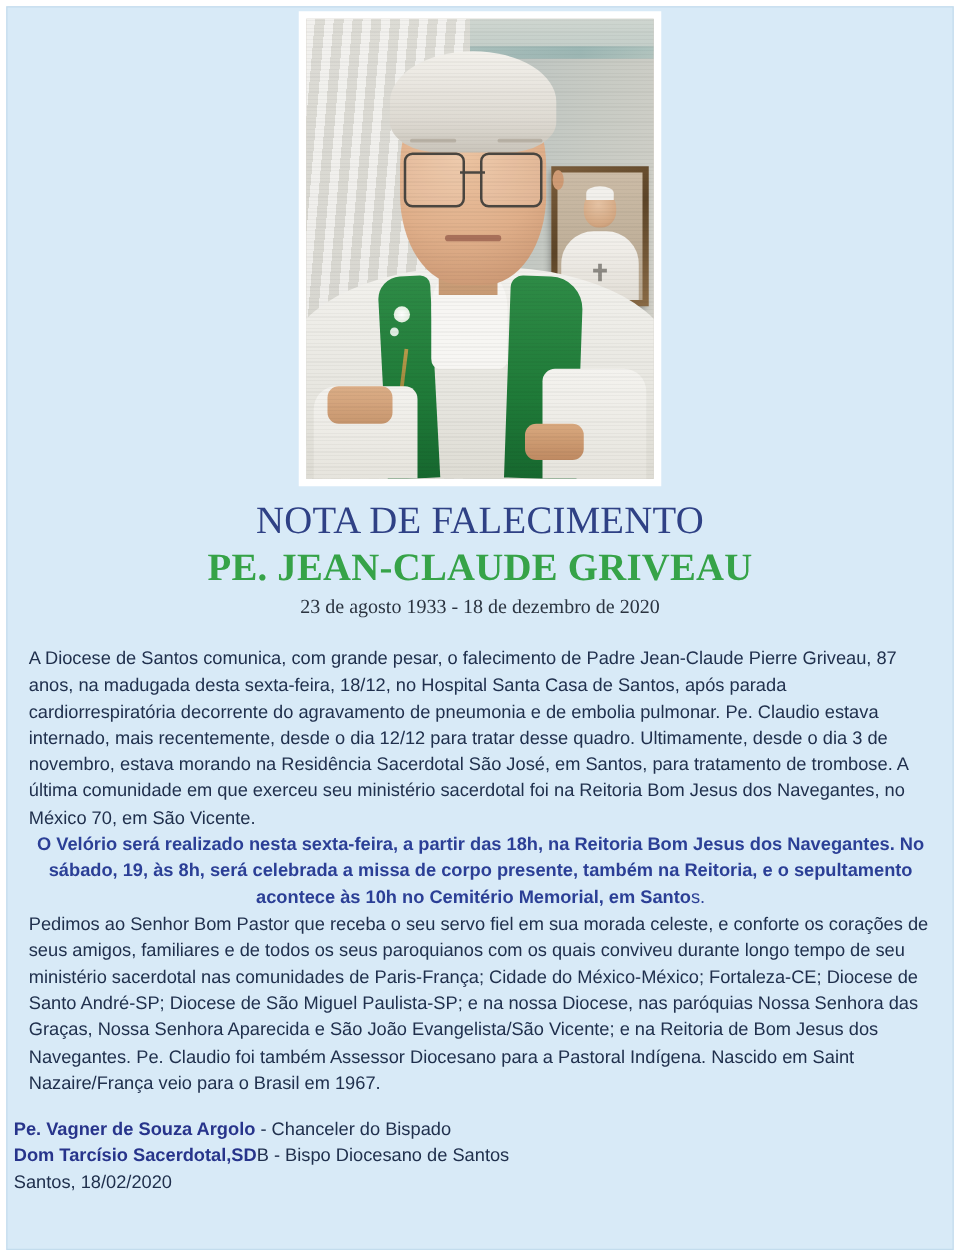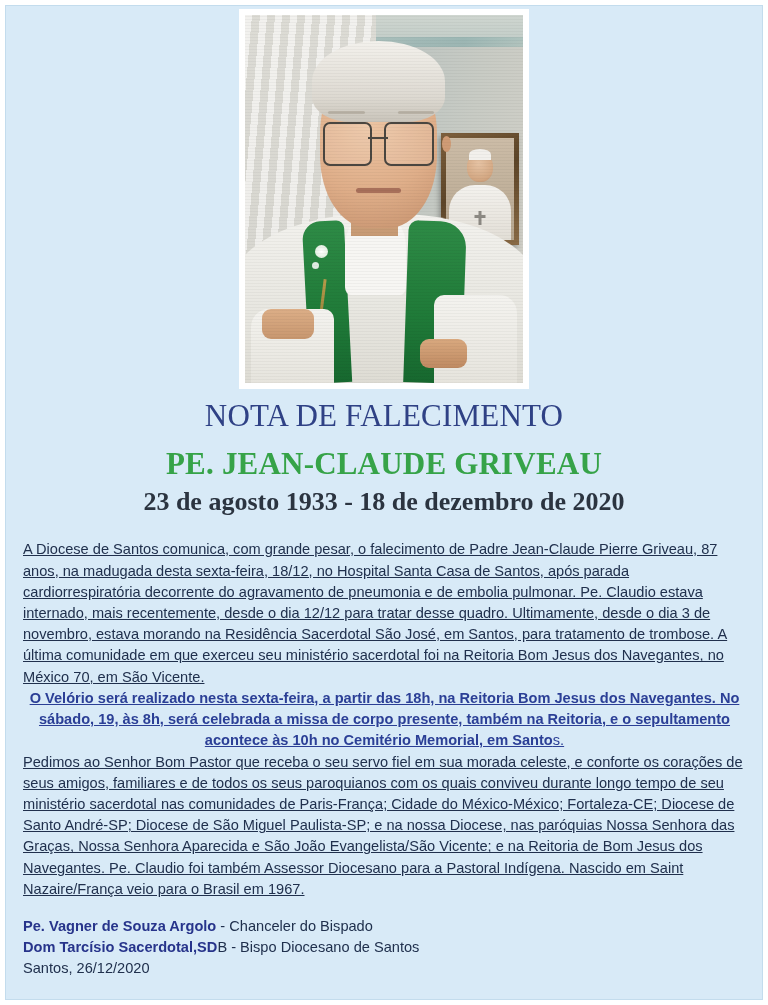--- a/index.html
+++ b/index.html
@@ -222,48 +222,47 @@
     color: #2f4185;
     letter-spacing: .2px;
   }
   .title-name {
     font-family: "Liberation Serif", serif;
     font-size: 31px;
     font-weight: bold;
     line-height: 1.15;
     color: #36a348;
     letter-spacing: .2px;
-    margin-top: 12px;
+    margin-top: 2px;
   }
   .title-dates {
     font-family: "Liberation Serif", serif;
-    font-size: 26px;
+    font-size: 16px;
     color: #2b3440;
     margin-top: 6px;
-    font-weight: bold;
   }
 
   
   .body-text {
     padding: 22px 17px 0 18px;
     font-size: 14.6px;
     line-height: 1.455;
     color: #20304d;
     text-align: left;
   }
-  .body-text p { margin: 0; text-decoration: underline; }
+  .body-text p { margin: 0; }
   .p-highlight {
     color: #2b3f96;
     font-weight: bold;
     text-align: center;
   }
   .p-highlight .unbold { font-weight: normal; }
 
   .sig {
-    padding: 16px 18px 0;
+    padding: 16px 6px 0;
     font-size: 14.6px;
     line-height: 1.44;
     color: #20304d;
   }
   .sig-line { margin: 0; }
   .sig-name { font-weight: bold; color: #27348b; }
   .sig-name .unbold { font-weight: normal; color: #20304d; }
   .sig-role { color: #20304d; }
 </style>
 </head>
@@ -321,16 +320,16 @@
 
   <div class="body-text">
     <p>A Diocese de Santos comunica, com grande pesar, o falecimento de Padre Jean-Claude Pierre Griveau, 87 anos, na madugada desta sexta-feira, 18/12, no Hospital Santa Casa de Santos, após parada cardiorrespiratória decorrente do agravamento de pneumonia e de embolia pulmonar. Pe. Claudio estava internado, mais recentemente, desde o dia 12/12 para tratar desse quadro. Ultimamente, desde o dia 3 de novembro, estava morando na Residência Sacerdotal São José, em Santos, para tratamento de trombose. A última comunidade em que exerceu seu ministério sacerdotal foi na Reitoria Bom Jesus dos Navegantes, no México 70, em São Vicente.</p>
     <p class="p-highlight"><span>O Velório será realizado nesta sexta-feira, a partir das 18h, na Reitoria Bom Jesus dos Navegantes. No sábado, 19, às 8h, será celebrada a missa de corpo presente, também na Reitoria, e o sepultamento acontece às 10h no Cemitério Memorial, em Santo</span><span class="unbold">s.</span></p>
     <p>Pedimos ao Senhor Bom Pastor que receba o seu servo fiel em sua morada celeste, e conforte os corações de seus amigos, familiares e de todos os seus paroquianos com os quais conviveu durante longo tempo de seu ministério sacerdotal nas comunidades de Paris-França; Cidade do México-México; Fortaleza-CE; Diocese de Santo André-SP; Diocese de São Miguel Paulista-SP; e na nossa Diocese, nas paróquias Nossa Senhora das Graças, Nossa Senhora Aparecida e São João Evangelista/São Vicente; e na Reitoria de Bom Jesus dos Navegantes. Pe. Claudio foi também Assessor Diocesano para a Pastoral Indígena. Nascido em Saint Nazaire/França veio para o Brasil em 1967.</p>
   </div>
 
   <div class="sig">
     <p class="sig-line"><span class="sig-name">Pe. Vagner de Souza Argolo</span><span class="sig-role"> - Chanceler do Bispado</span></p>
     <p class="sig-line"><span class="sig-name">Dom Tarcísio Sacerdotal,SD</span><span class="sig-name"><span class="unbold">B</span></span><span class="sig-role"> - Bispo Diocesano de Santos</span></p>
-    <p class="sig-line">Santos, 26/12/2020</p>
+    <p class="sig-line">Santos, 18/02/2020</p>
   </div>
 
 </div>
 
 </body></html>

